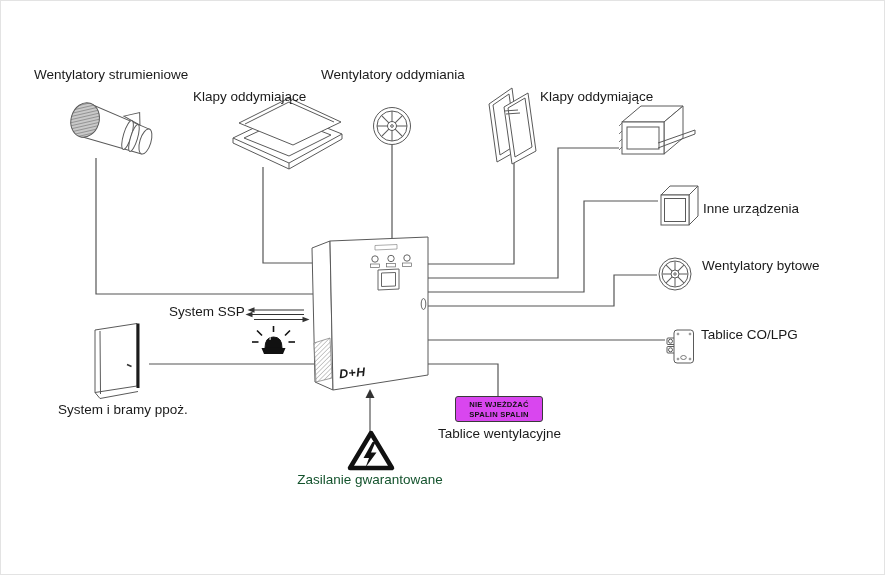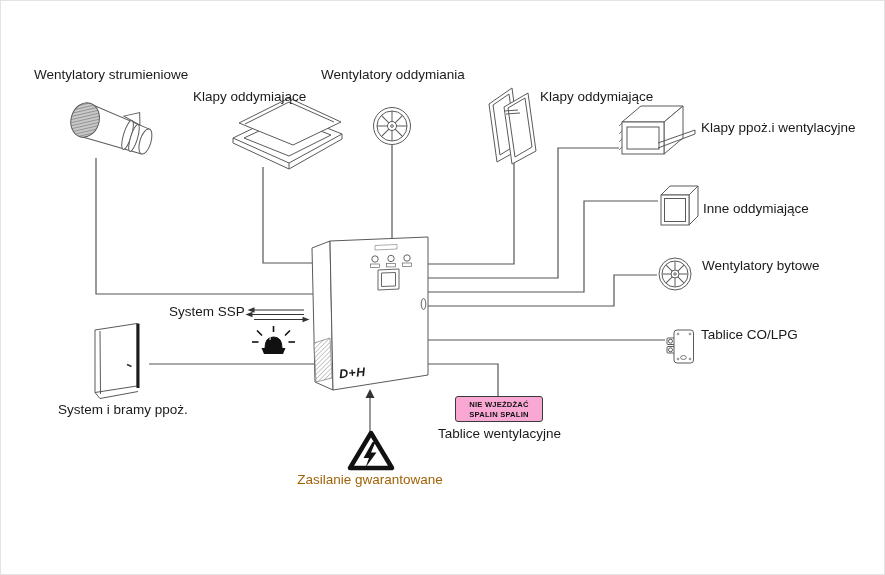--- a/index.html
+++ b/index.html
@@ -9,26 +9,26 @@
     box-sizing:border-box;border:1px solid #e3e3e3;
   }
   svg{position:absolute;left:0;top:0;}
   .lbl{
     position:absolute;white-space:nowrap;
     font-size:13.5px;color:#1a1a1a;line-height:14px;
   }
   .sign{
     position:absolute;left:454px;top:395px;width:88px;height:26px;
     box-sizing:border-box;border:1.3px solid #3a3a3a;border-radius:3px;
-    background:#f9a8d4;text-align:center;padding-top:3px;
+    background:#d946ef;text-align:center;padding-top:3px;
     font-size:7.6px;font-weight:bold;letter-spacing:.2px;line-height:9.5px;color:#111;
   }
   .power-label{
     position:absolute;left:269px;top:470px;width:200px;text-align:center;
-    font-size:13.5px;color:#a16207;line-height:17.5px;
+    font-size:13.5px;color:#14532d;line-height:17.5px;
   }
   .dh-logo{
     position:absolute;left:338px;top:365px;
     font-size:12.5px;font-weight:900;font-style:italic;letter-spacing:.4px;
     color:#1a1a1a;transform:rotate(-5deg);
   }
 </style>
 </head>
 <body>
 
@@ -196,22 +196,21 @@
     <g>
       <path d="M370,432 L391,467 L349,467 Z" fill="#fff" stroke="#111" stroke-width="4.5" stroke-linejoin="round"></path>
       <path d="M371.5,441 L362.5,457 L368,457 L364.5,466.5 L375.5,451.5 L370,451.5 L374.5,441 Z" fill="#111"></path>
     </g>
   </svg>
 
   <div class="lbl" style="left:33px;top:67px">Wentylatory strumieniowe</div>
   <div class="lbl" style="left:192px;top:89px">Klapy oddymiające</div>
   <div class="lbl" style="left:320px;top:67px">Wentylatory oddymiania</div>
   <div class="lbl" style="left:539px;top:89px">Klapy oddymiające</div>
-  <div class="lbl" style="left:700px;top:120px">Klapy ppoż.i wentylacyjne</div>
-  <div class="lbl" style="left:702px;top:201px">Inne oddymiające</div>
+  <div class="lbl" style="left:702px;top:201px">Inne urządzenia</div>
   <div class="lbl" style="left:701px;top:258px">Wentylatory bytowe</div>
   <div class="lbl" style="left:700px;top:327px">Tablice CO/LPG</div>
   <div class="lbl" style="left:168px;top:304px">System SSP</div>
   <div class="lbl" style="left:57px;top:402px">System i bramy ppoż.</div>
   <div class="lbl" style="left:437px;top:426px">Tablice wentylacyjne</div>
 
   <div class="sign">
     <div>NIE WJEŻDŻAĆ</div>
     <div>SPALIN SPALIN</div>
   </div>

